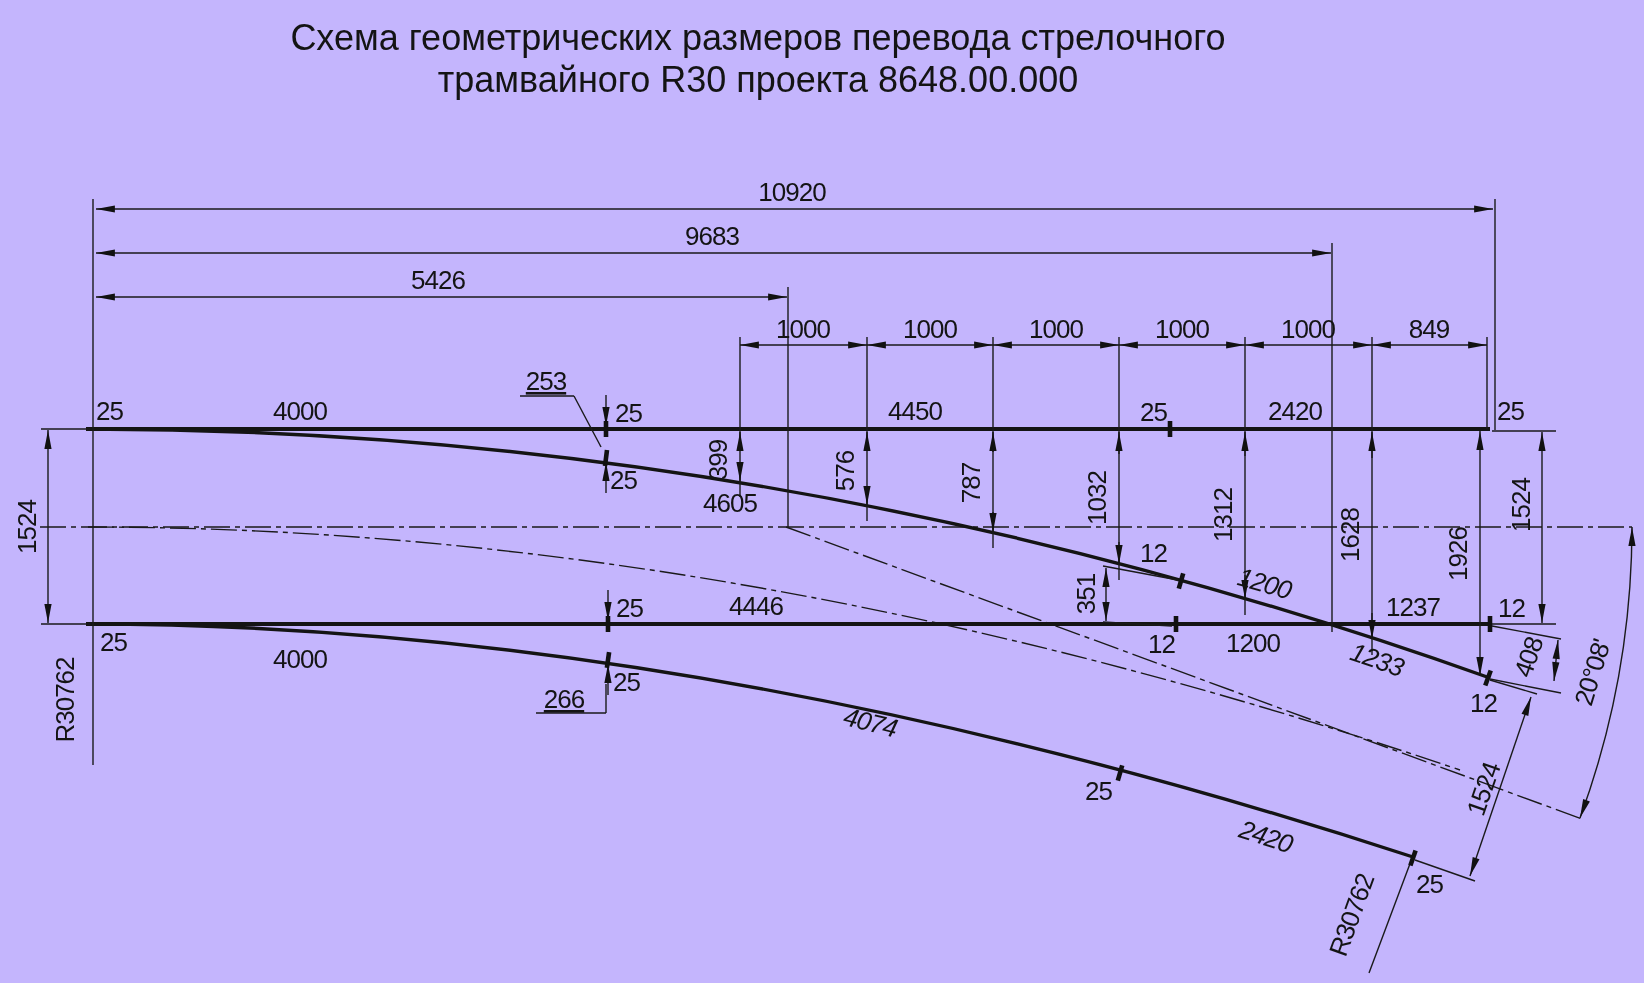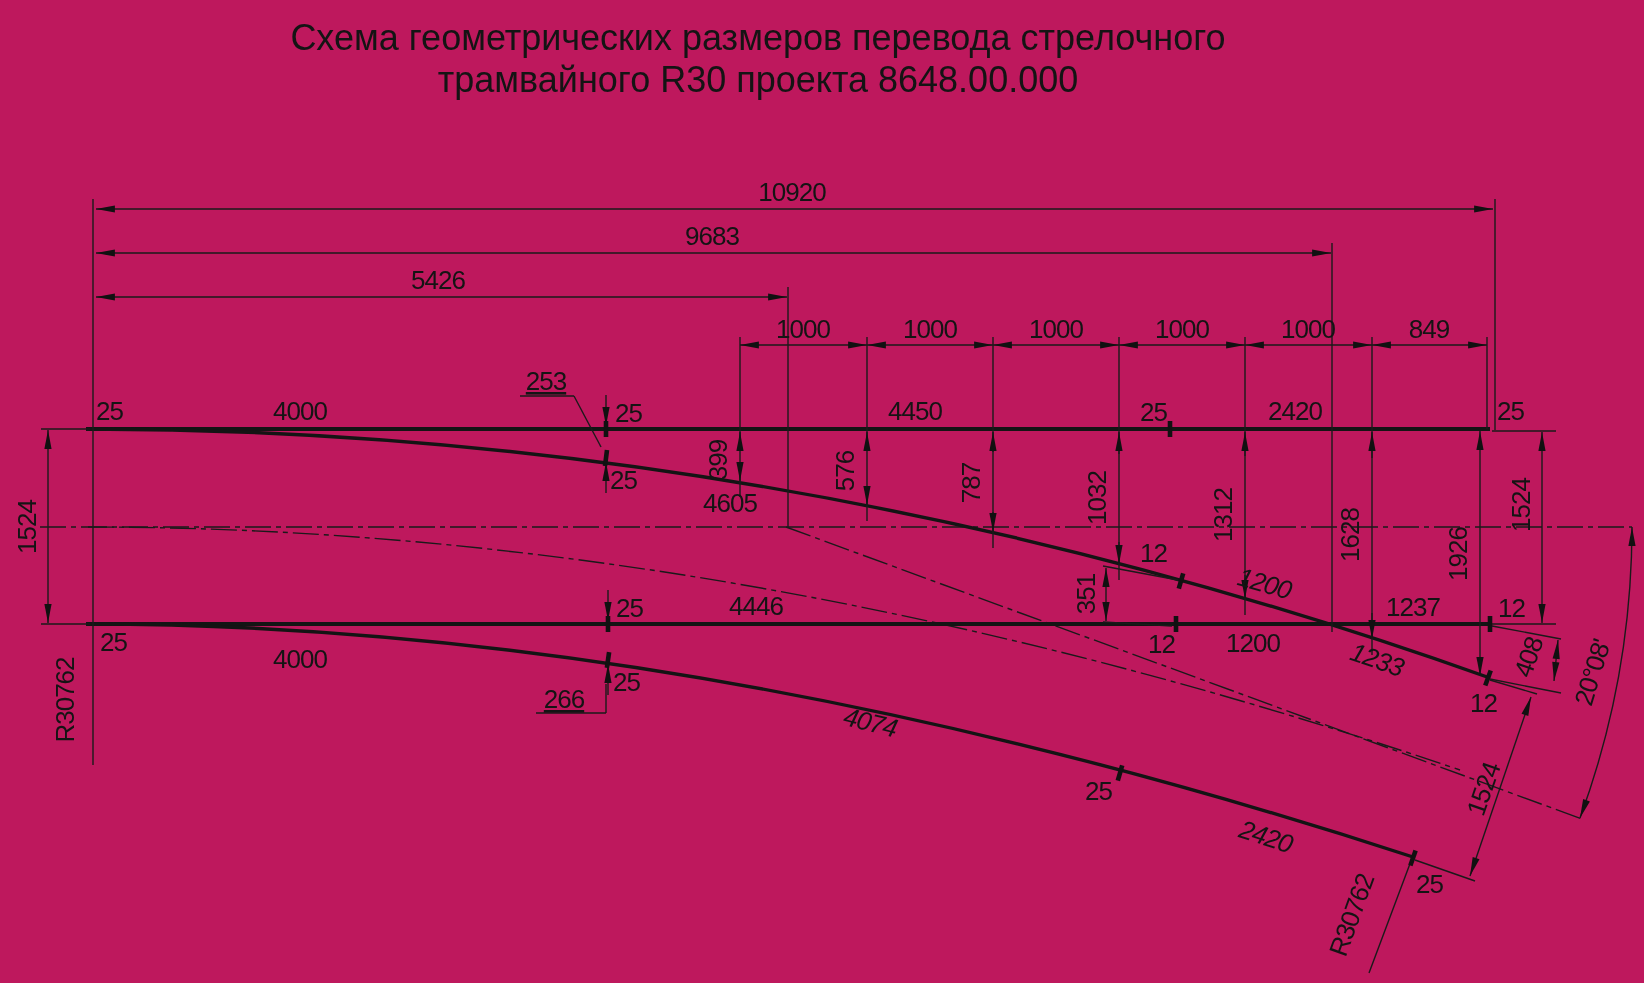--- a/index.html
+++ b/index.html
@@ -1,16 +1,16 @@
 <!DOCTYPE html>
 <html><head>
 <meta charset="utf-8">
 <style>
   html,body{margin:0;padding:0;background:#ffffff;}
-  .stage{position:relative;width:1644px;height:983px;background:#be185d;overflow:hidden;}
+  .stage{position:relative;width:1644px;height:983px;background:#c4b5fd;overflow:hidden;}
   svg{display:block;}
   .rail{stroke:#141414;stroke-width:4;fill:none;stroke-linecap:butt;}
   .crv{stroke:#141414;stroke-width:3.4;fill:none;}
   .axis{stroke:#1a1a1a;stroke-width:1.4;fill:none;stroke-dasharray:26 5 5 5;}
   .thin{stroke:#1a1a1a;stroke-width:1.4;fill:none;}
   .dim{stroke:#1a1a1a;stroke-width:1.4;fill:none;}
   .tick{stroke:#111;stroke-width:4.6;}
   text{font-family:"Liberation Sans","DejaVu Sans",sans-serif;fill:#141414;font-size:26px;letter-spacing:-1px;}
   .ttl{font-size:36px;letter-spacing:0px;}
   .it{font-style:italic;}

